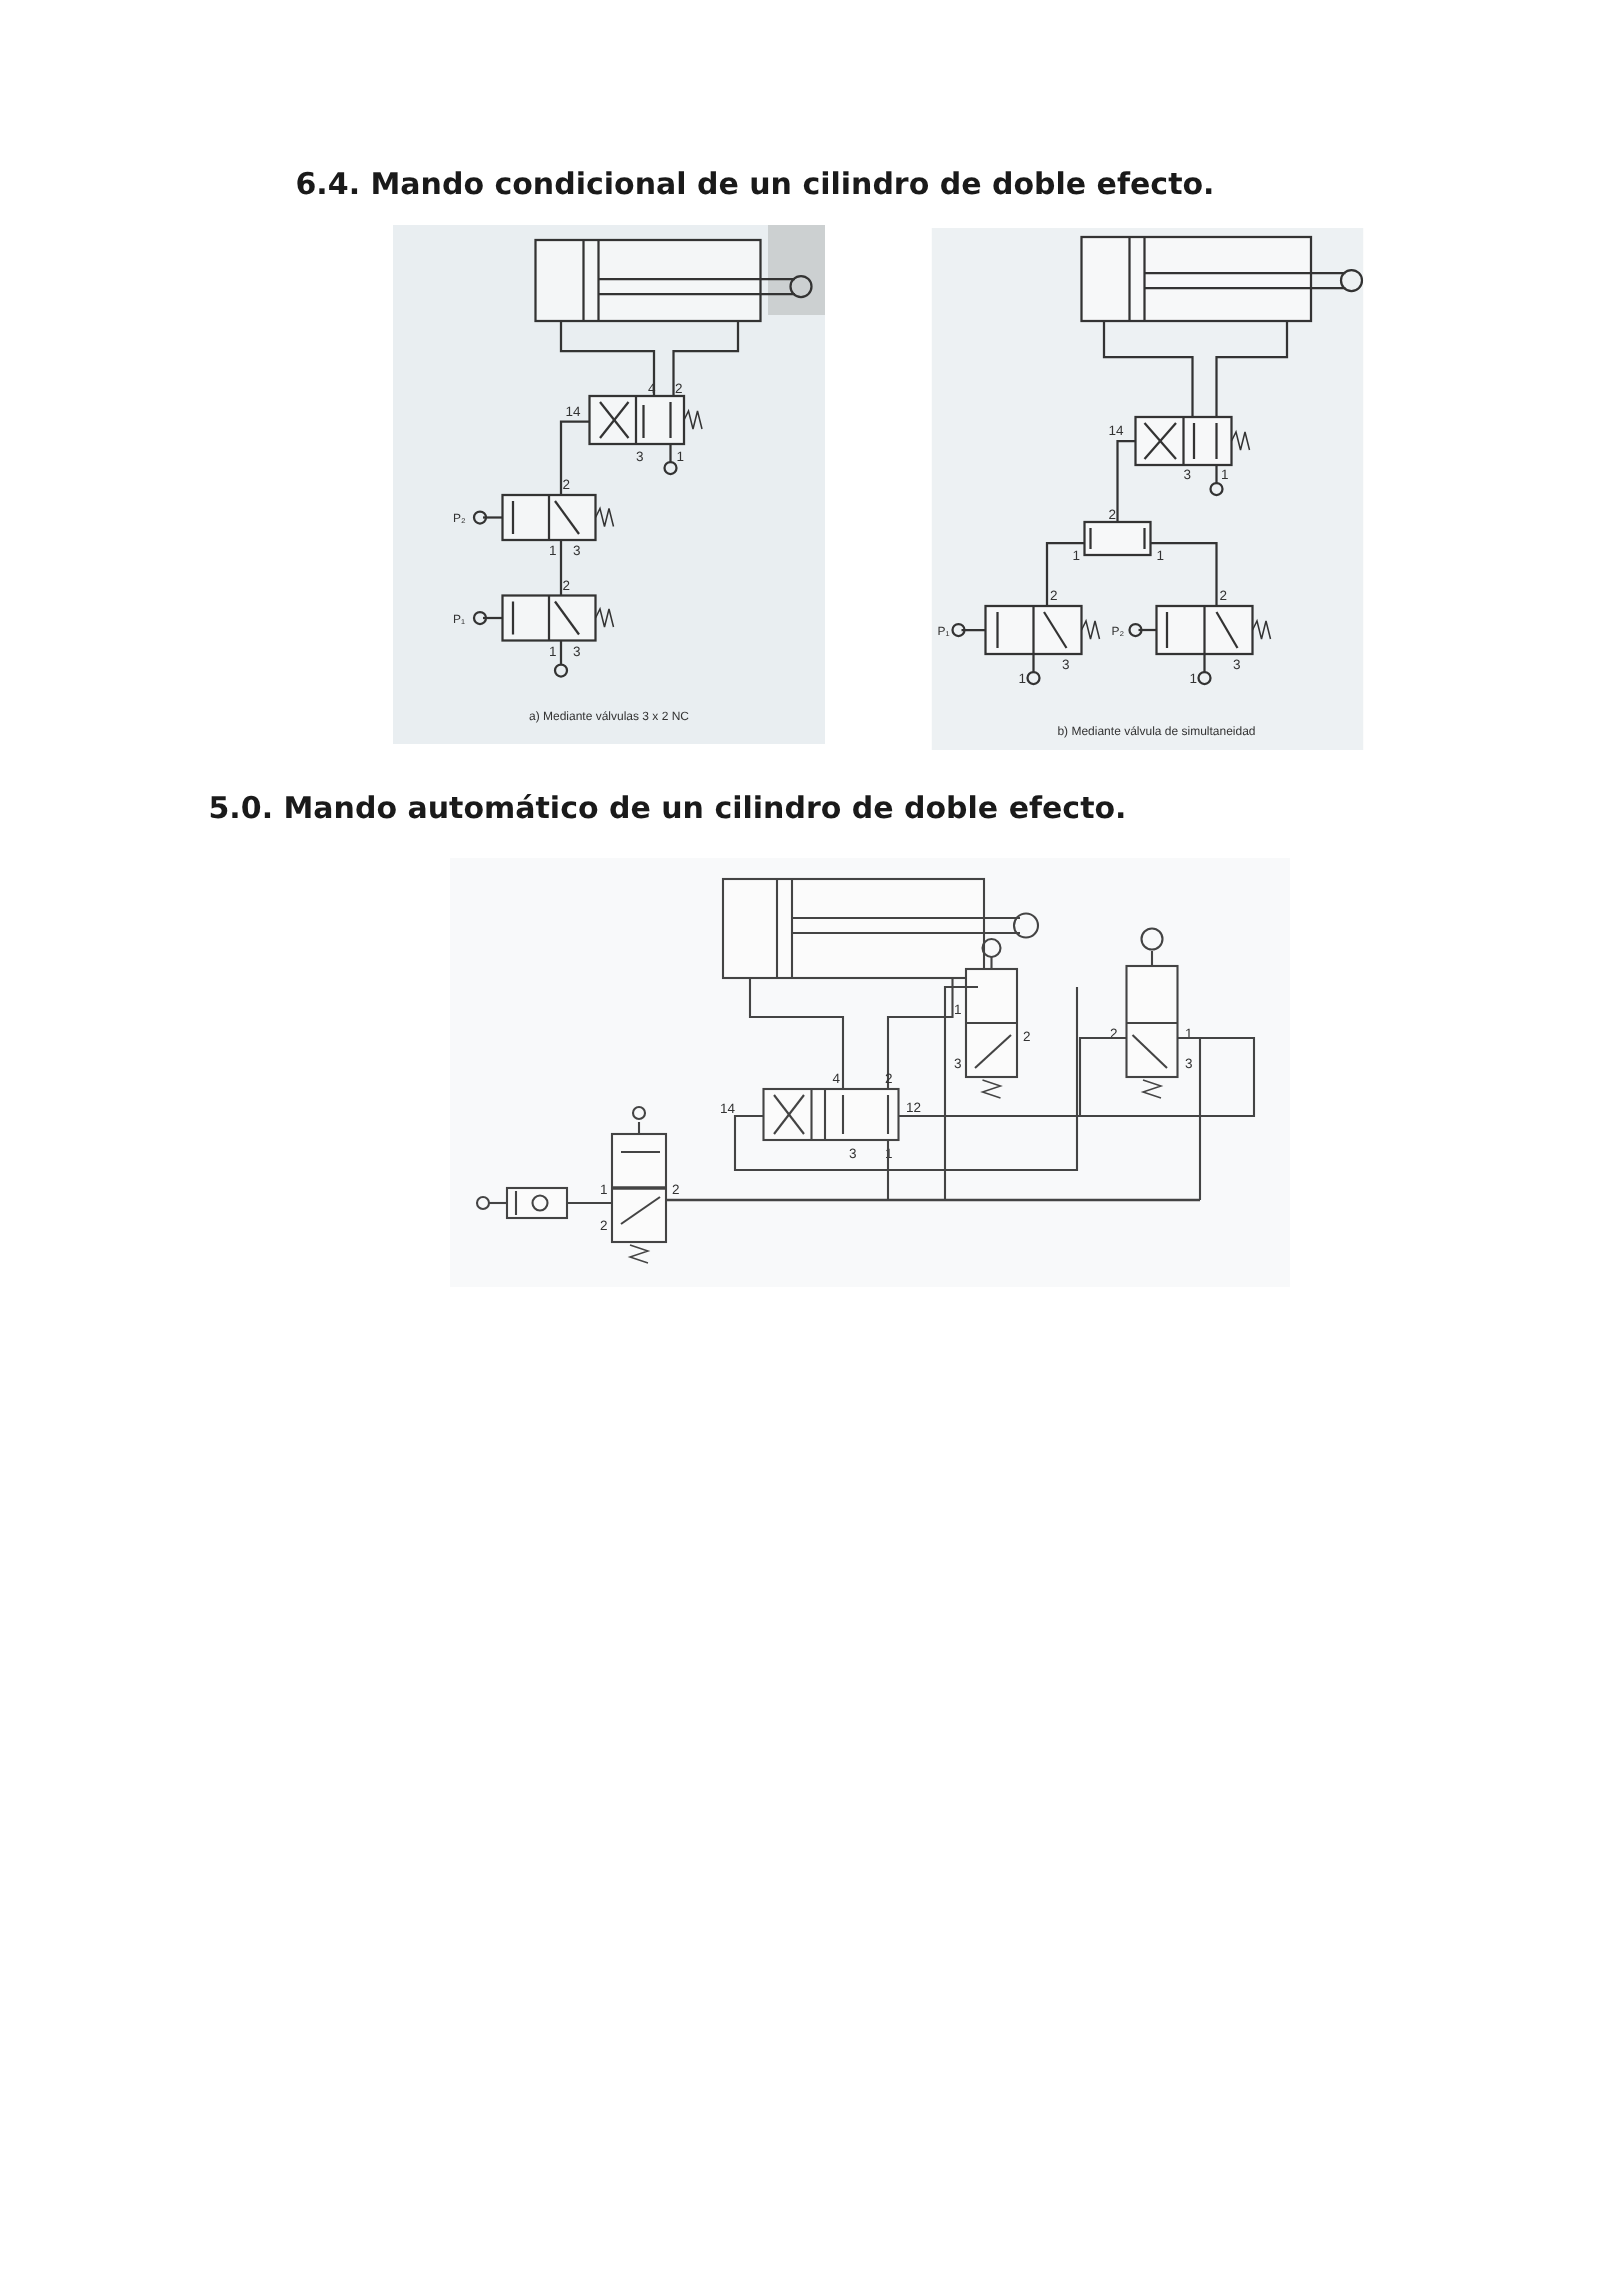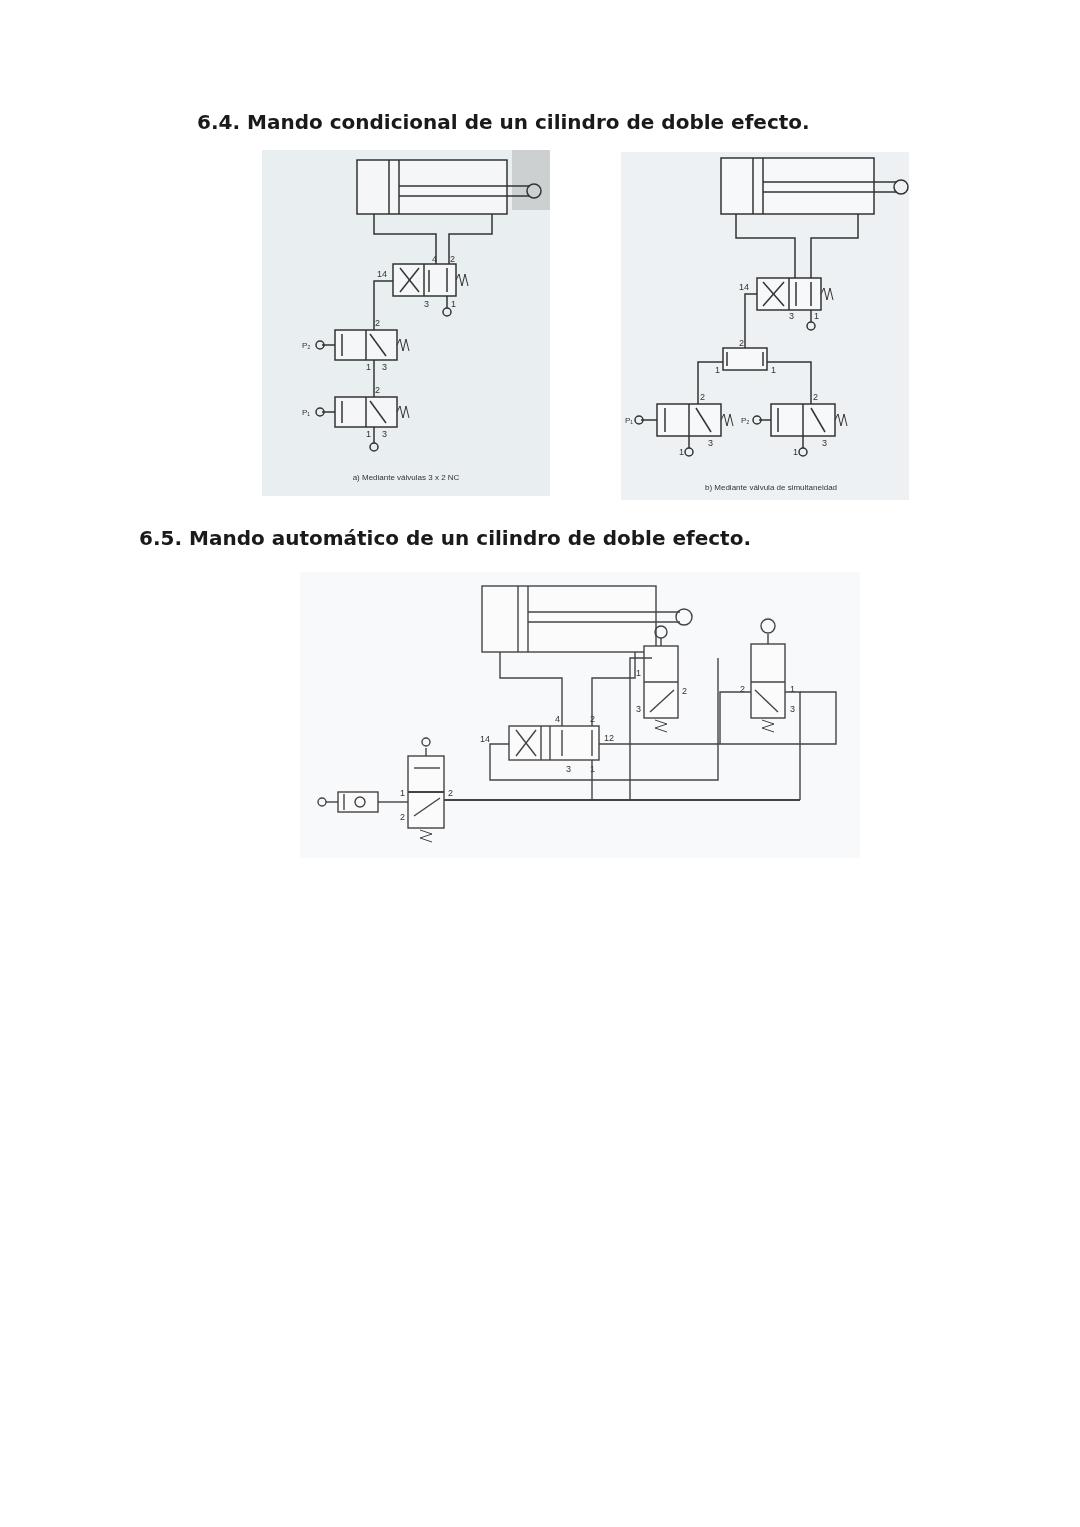--- a/index.html
+++ b/index.html
@@ -143,21 +143,21 @@
         <circle cx="182" cy="300" r="4"></circle>
   </g>
   <text class="lbl" x="120" y="271" font-size="8" stroke="none">P₂</text>
   <text class="lbl" x="192" y="248" font-size="9" stroke="none">2</text>
   <text class="lbl" x="172" y="303" font-size="9" stroke="none">1</text>
   <text class="lbl" x="201" y="294" font-size="9" stroke="none">3</text>
   <text class="lbl" x="150" y="338" font-size="8" text-anchor="middle" stroke="none">b) Mediante válvula de simultaneidad</text>
 </svg>
 </div>
 
-<div class="heading" style="left:139px;top:526px;">6.5. Mando automático de un cilindro de doble efecto.</div>
+<div class="heading" style="left:139px;top:526px;">5.0. Mando automático de un cilindro de doble efecto.</div>
 
 <div class="fig" style="left:300px;top:572px;">
 <svg width="560" height="286" viewBox="0 0 560 286" stroke="#444" fill="none" stroke-width="1.4">
   <rect x="0" y="0" width="560" height="286" fill="#f8f9fa" stroke="none"></rect>
   <g>
     <rect x="182" y="14" width="174" height="66" fill="#fbfbfb"></rect>
     <line x1="218" y1="14" x2="218" y2="80"></line>
         <line x1="228" y1="14" x2="228" y2="80"></line>
     <line x1="228" y1="40" x2="380" y2="40"></line>
         <line x1="228" y1="50" x2="380" y2="50"></line>

